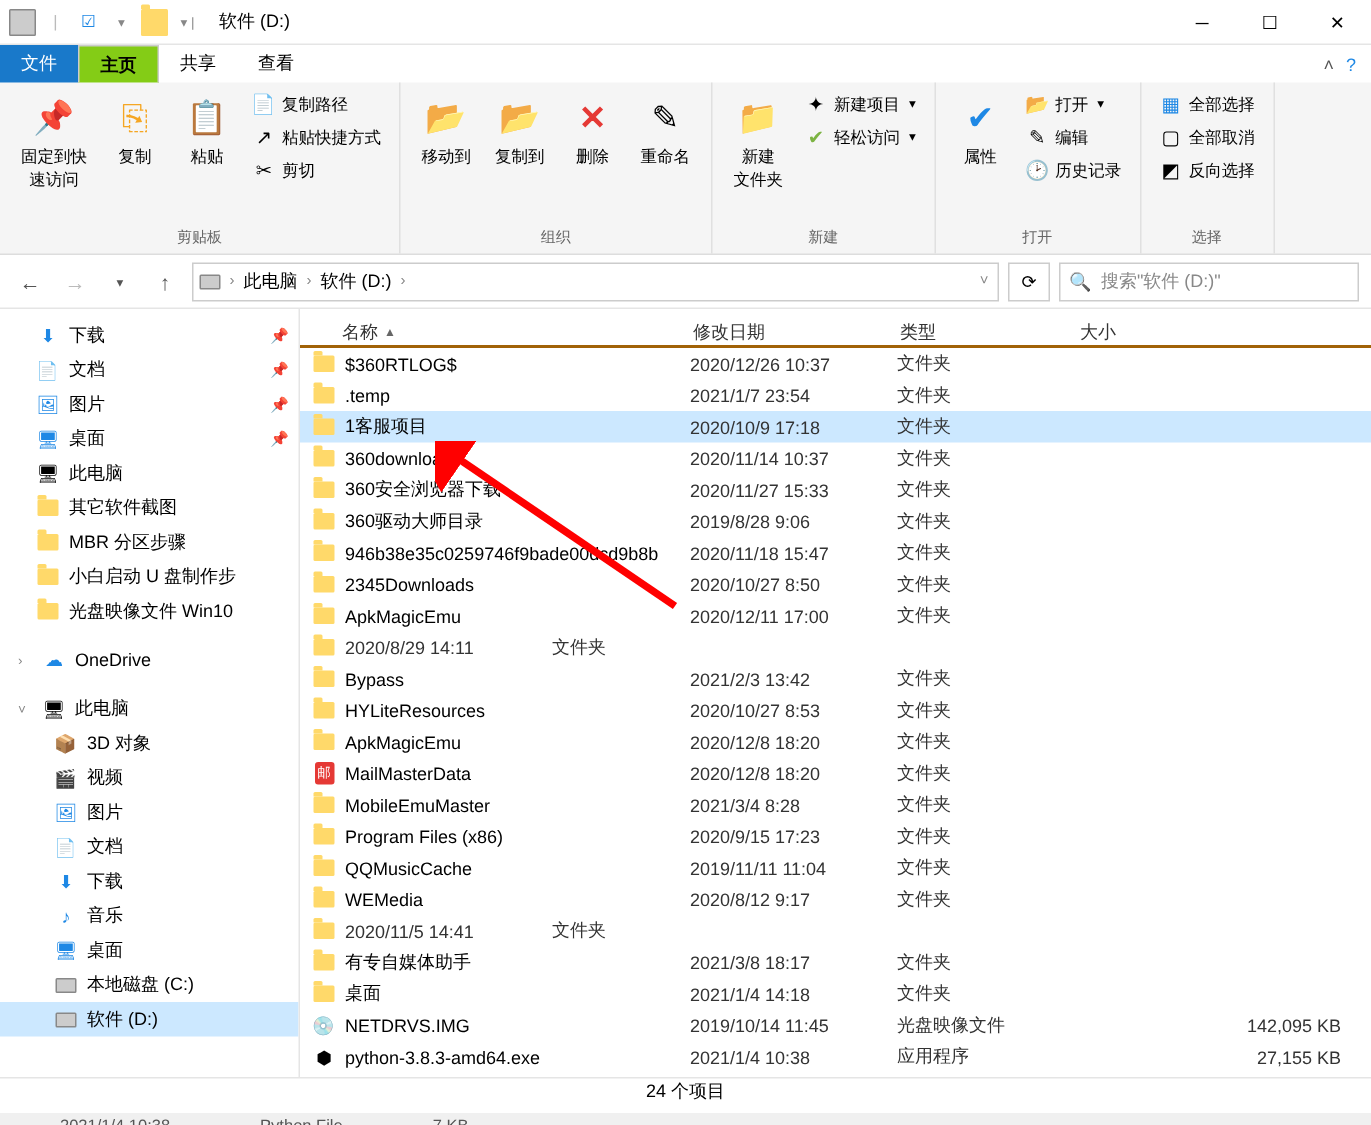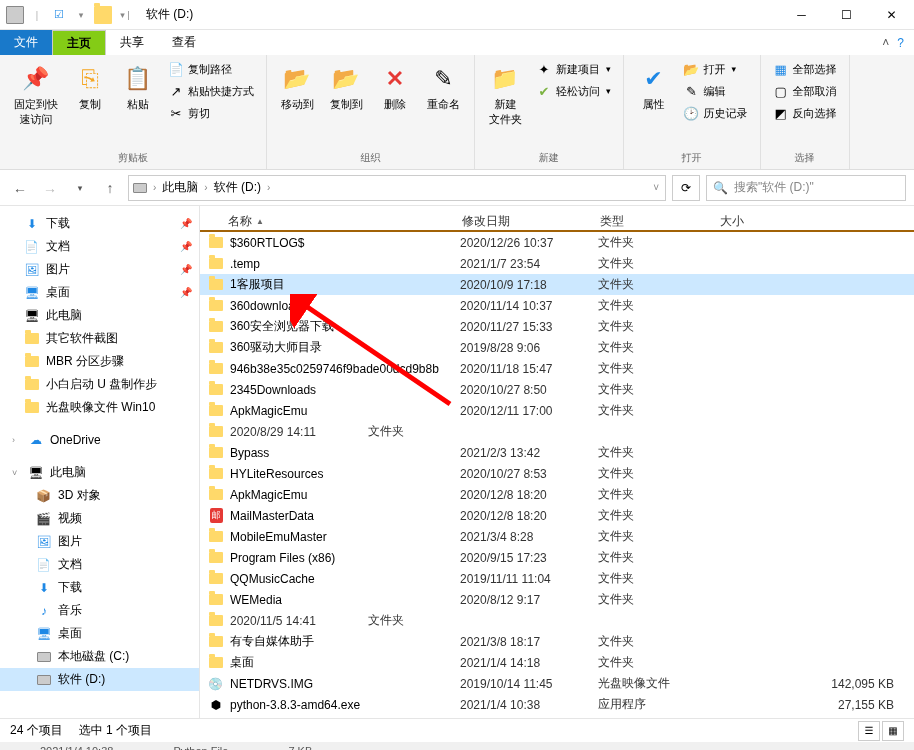--- a/index.html
+++ b/index.html
@@ -63,21 +63,21 @@
 .filelist { flex: 1; overflow-y: auto; }
 .filerow { display: flex; align-items: center; height: 21px; font-size: 12px; padding-left: 8px; cursor: pointer; }
 .filerow.sel { background: #cce8ff; }
 .filerow .ico { width: 16px; height: 16px; margin-right: 6px; display: inline-flex; align-items: center; justify-content: center; }
 .filerow .name { width: 230px; white-space: nowrap; overflow: hidden; text-overflow: ellipsis; }
 .filerow .date { width: 138px; color: #333; }
 .filerow .type { width: 120px; color: #333; }
 .filerow .size { flex: 1; text-align: right; padding-right: 20px; color: #333; }
 
 
-.statusbar { height: 24px; border-top: 1px solid #e5e5e5; display: flex; align-items: center; padding: 0 10px; font-size: 12px; gap: 16px; }
+.statusbar { height: 24px; border-top: 1px solid #e5e5e5; display: flex; align-items: center; padding: 0 10px; font-size: 12px; gap: 16px; flex-direction: column; }
 .statusbar .spacer { flex: 1; }
 .viewbtns { display: flex; gap: 2px; }
 .viewbtns div { width: 22px; height: 20px; border: 1px solid #ccc; display: flex; align-items: center; justify-content: center; font-size: 10px; }
 
 
 .leak { height: 18px; background: #f0f0f0; display: flex; align-items: center; font-size: 11px; color: #555; padding-left: 40px; gap: 60px; }
 
 
 .folder-ico { width: 14px; height: 11px; background: #ffd96a; border-radius: 1px; position: relative; }
 .folder-ico:before { content: ""; position: absolute; top: -3px; left: 0; width: 6px; height: 3px; background: #ffd96a; border-radius: 1px 1px 0 0; }

